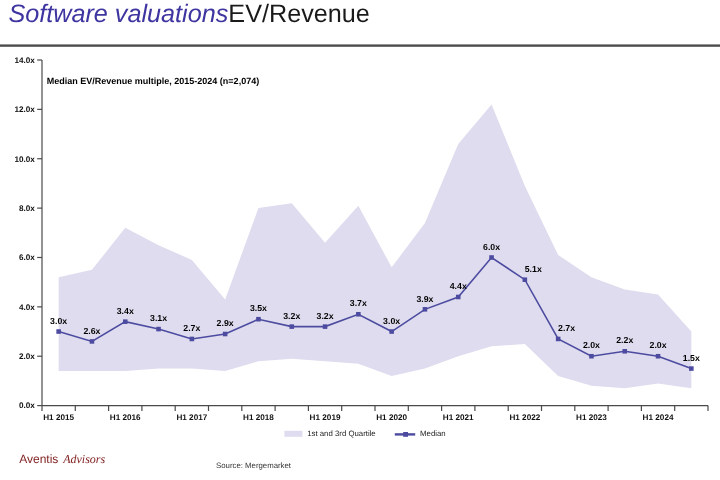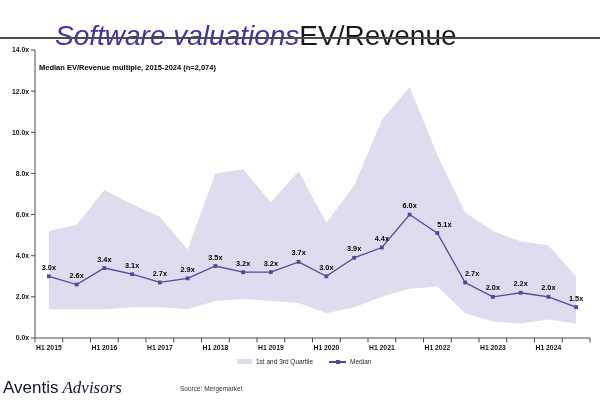--- a/index.html
+++ b/index.html
@@ -1,33 +1,33 @@
 <!DOCTYPE html>
 <html><head>
 <meta charset="utf-8">
 <style>
   html,body{margin:0;padding:0;}
   body{width:600px;height:400px;background:#fff;position:relative;overflow:hidden;
        font-family:"Liberation Sans",sans-serif;}
-  .title{position:absolute;left:7px;top:24px;font-size:28px;line-height:24px;white-space:nowrap;margin-left:48px;}
+  .title{position:absolute;left:7px;top:0;font-size:21px;line-height:24px;white-space:nowrap;}
   .t-italic{font-style:italic;color:#3e35a0;}
   .t-reg{color:#1a1a1a;}
   .title-rule{position:absolute;left:0;top:37px;width:600px;height:2px;background:#4d4d4d;}
   .subtitle{position:absolute;left:39px;top:63px;font-size:7.5px;font-weight:bold;color:#000;
             }
   svg.chart{position:absolute;left:0;top:0;}
   .ax{font:bold 6.8px "Liberation Sans",sans-serif;fill:#111;}
   .dl{font:bold 7.3px "Liberation Sans",sans-serif;fill:#000;}
   .legend{position:absolute;left:237px;top:358px;display:flex;align-items:center;gap:16px;
           font-size:6.5px;color:#222;}
   .leg-item{display:flex;align-items:center;gap:4px;}
   .band-swatch{display:inline-block;width:15px;height:5px;background:#dedcee;}
   .median-swatch{display:inline-block;width:17px;height:2px;background:#4c4ba0;position:relative;}
   .median-swatch .sq{position:absolute;left:6.5px;top:-1px;width:4px;height:4px;background:#4c4ba0;}
-  .brand{position:absolute;left:3px;top:378px;font-size:17px;color:#0f172a;}
+  .brand{position:absolute;left:16px;top:378px;font-size:10px;color:#7f1d1d;}
   .brand-it{font-family:"Liberation Serif",serif;font-style:italic;margin-left:4px;}
   .source{position:absolute;left:180px;top:385px;font-size:6.5px;color:#333;}
 </style>
 </head>
 <body>
 
 <div class="title"><span class="t-italic">Software valuations</span><span class="t-reg">EV/Revenue</span></div>
 <div class="title-rule"></div>
 
 <div class="subtitle">Median EV/Revenue multiple, 2015-2024 (n=2,074)</div>

